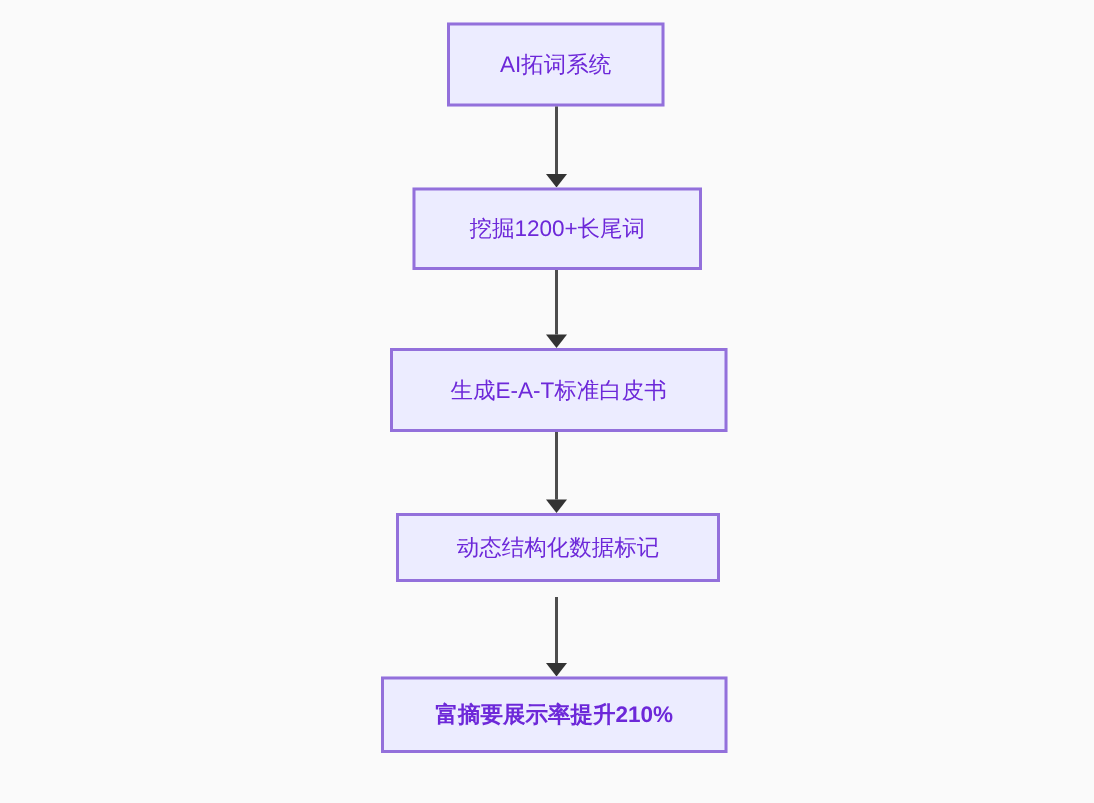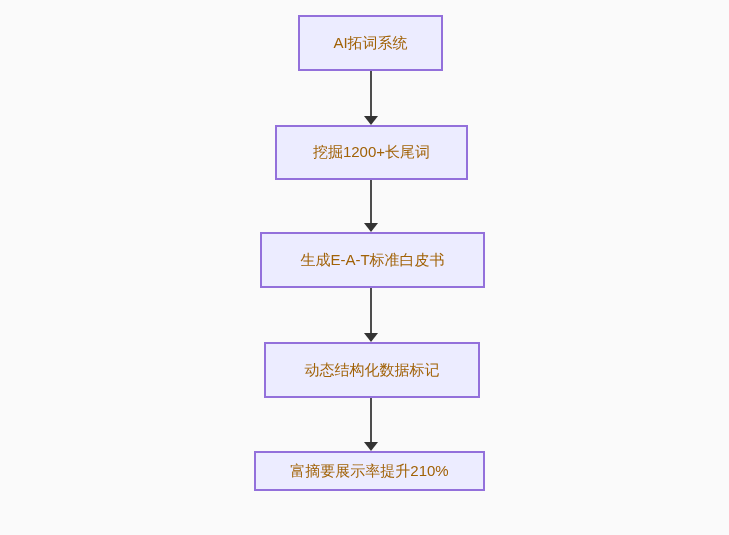--- a/index.html
+++ b/index.html
@@ -12,33 +12,33 @@
     width: 729px;
     height: 535px;
     background: #fafafa;
     overflow: hidden;
   }
   .node {
     position: absolute;
     box-sizing: border-box;
     background: #ECECFF;
     border: 2px solid #9370DB;
-    color: #a16207;
+    color: #6d28d9;
     font-size: 15px;
     display: flex;
     align-items: center;
     justify-content: center;
     text-align: center;
     white-space: nowrap;
   }
   .n1 { left: 298px; top: 15px;  width: 145px; height: 56px; }
   .n2 { left: 275px; top: 125px; width: 193px; height: 55px; }
   .n3 { left: 260px; top: 232px; width: 225px; height: 56px; align-items: center; }
-  .n4 { left: 264px; top: 342px; width: 216px; height: 56px; }
-  .n5 { left: 254px; top: 451px; width: 231px; height: 40px; }
+  .n4 { left: 264px; top: 342px; width: 216px; height: 46px; }
+  .n5 { left: 254px; top: 451px; width: 231px; height: 51px; font-weight: bold; }
 
   .edge {
     position: absolute;
     left: 363px;
     width: 16px;
     display: flex;
     flex-direction: column;
     align-items: center;
   }
   .e1 { top: 71px;  height: 54px; }

